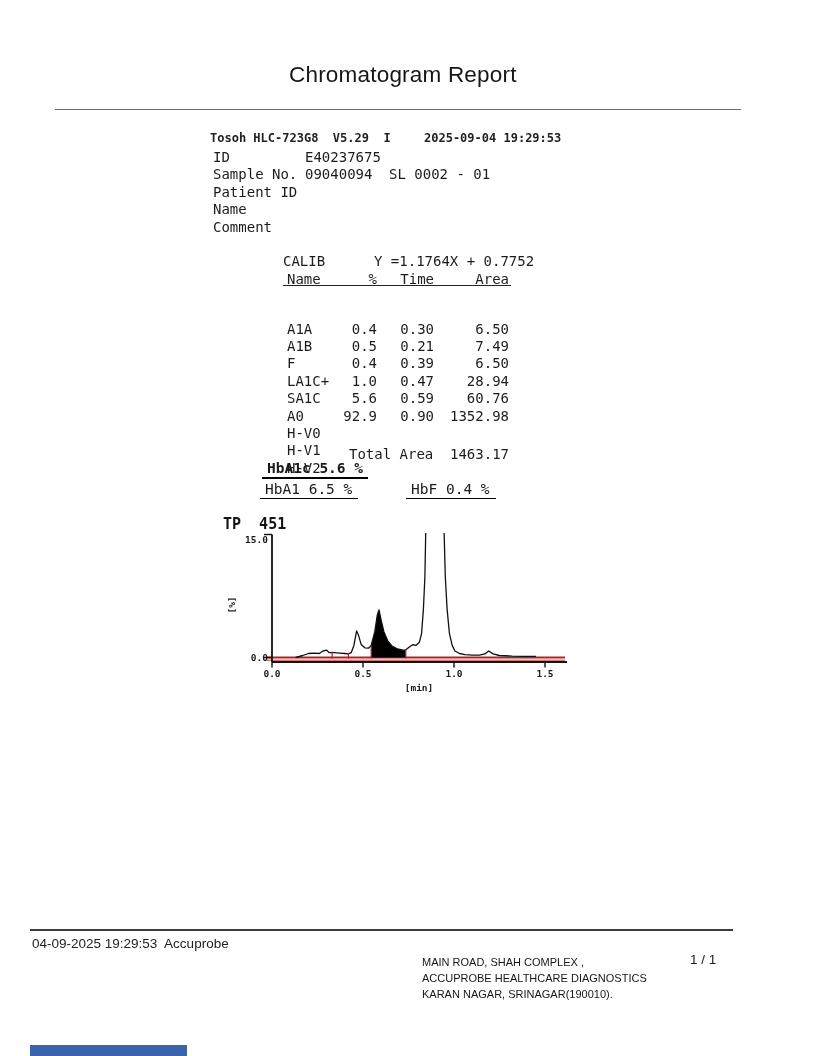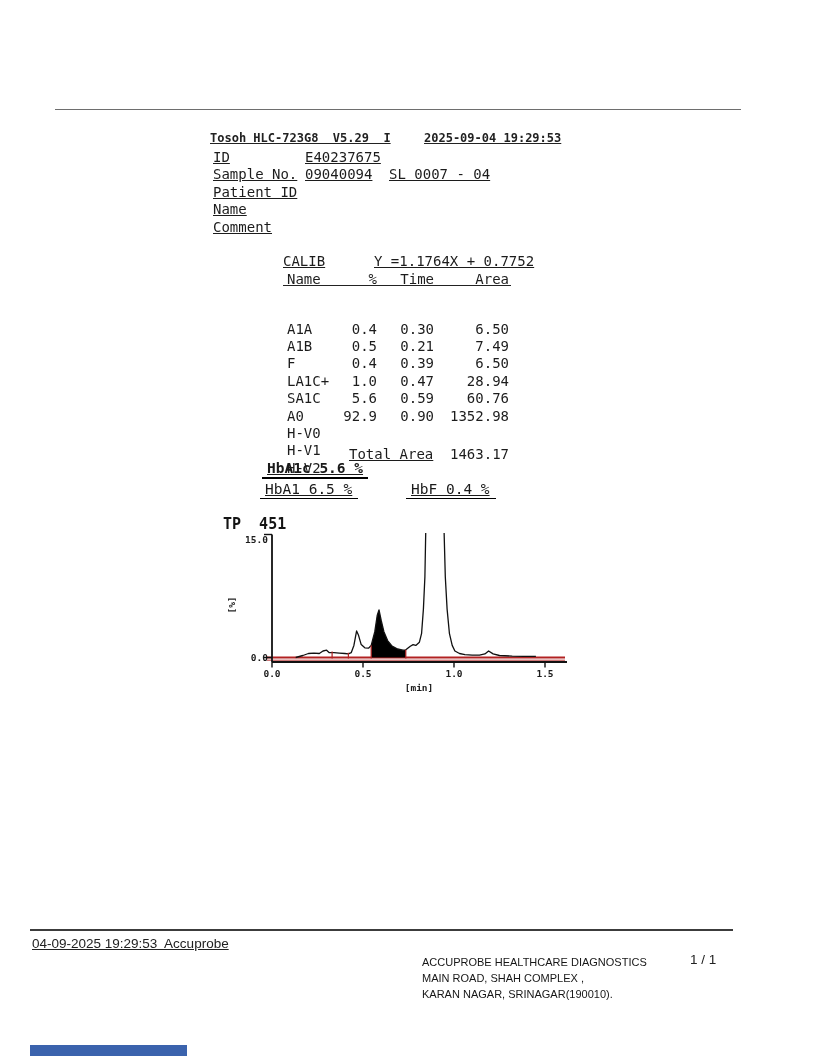--- a/index.html
+++ b/index.html
@@ -1,19 +1,19 @@
 <!DOCTYPE html>
 <html><head>
 <meta charset="utf-8">
 <style>
   html,body{margin:0;padding:0;background:#ffffff;}
   .page{position:relative;width:816px;height:1056px;background:#ffffff;overflow:hidden;
         font-family:"Liberation Sans",sans-serif;color:#1a1a1a;}
   .abs{position:absolute;}
-  .pre{white-space:pre;text-decoration:underline;}
+  .pre{white-space:pre;}
   .mono{font-family:"DejaVu Sans Mono",monospace;}
   .title{font-size:22.5px;color:#161616;letter-spacing:.2px;}
   .rule{position:absolute;background:#6e6e6e;height:1.6px;}
   .printer{font-size:12px;font-weight:bold;color:#222;}
   .body14{font-size:14px;color:#1c1c1c;line-height:17.4px;}
   .grid-cal{display:grid;grid-template-columns:55px 35px 57px 75px;line-height:17.4px;}
   .cell-r{text-align:right;}
   .calrule{position:absolute;background:#222;height:1.6px;}
   .res-bold{font-family:"DejaVu Sans Mono",monospace;font-size:14.5px;font-weight:bold;
             border-bottom:2.6px solid #000;padding:0 5px 1px 5px;display:inline-block;}
@@ -25,31 +25,32 @@
   .foot-left{font-size:13.5px;color:#222;}
   .foot-page{font-size:13.5px;color:#222;}
   .addr{font-size:11px;color:#161616;line-height:16px;}
   .accent-bar{position:absolute;}
 </style>
 </head>
 <body>
 
 <div class="page">
 
+  <div class="abs title" style="left:289px;top:62px;">Chromatogram Report</div>
   <div class="rule" style="left:55px;top:108.5px;width:686px;"></div>
 
   <div class="abs mono pre printer" style="left:210px;top:131px;">Tosoh HLC-723G8  V5.29  I</div>
   <div class="abs mono pre printer" style="left:424px;top:131px;">2025-09-04 19:29:53</div>
 
   <div class="abs mono pre body14" style="left:213px;top:149px;">ID</div>
   <div class="abs mono pre body14" style="left:305px;top:149px;">E40237675</div>
 
   <div class="abs mono pre body14" style="left:213px;top:166.4px;">Sample No.</div>
   <div class="abs mono pre body14" style="left:305px;top:166.4px;">09040094</div>
-  <div class="abs mono pre body14" style="left:389px;top:166.4px;">SL 0007 - 04</div>
+  <div class="abs mono pre body14" style="left:389px;top:166.4px;">SL 0002 - 01</div>
 
   <div class="abs mono pre body14" style="left:213px;top:183.8px;">Patient ID</div>
   <div class="abs mono pre body14" style="left:213px;top:201.2px;">Name</div>
   <div class="abs mono pre body14" style="left:213px;top:218.6px;">Comment</div>
 
   <div class="abs mono pre body14" style="left:283px;top:253px;">CALIB</div>
   <div class="abs mono pre body14" style="left:374px;top:253px;">Y =1.1764X + 0.7752</div>
 
   <div class="abs mono grid-cal body14" style="left:287px;top:270.5px;width:222px;">
     <span>Name</span>
@@ -162,19 +163,19 @@
         <line x1="330" y1="150" x2="330" y2="155.5" stroke="#111" stroke-width="1.4"></line>
         <text x="330" y="165" text-anchor="middle" class="ticklbl">1.5</text>
       </g>
   </svg>
 
   <div class="rule" style="left:30px;top:929px;width:703px;background:#3c3c3c;"></div>
   <div class="abs foot-left pre" style="left:32px;top:936px;">04-09-2025 19:29:53  Accuprobe</div>
   <div class="abs foot-page" style="left:690px;top:952px;">1 / 1</div>
 
   <div class="abs addr" style="left:422px;top:954px;">
+    <div>MAIN ROAD, SHAH COMPLEX ,</div>
     <div>ACCUPROBE HEALTHCARE DIAGNOSTICS</div>
-    <div>MAIN ROAD, SHAH COMPLEX ,</div>
     <div>KARAN NAGAR, SRINAGAR(190010).</div>
   </div>
 
   <div class="accent-bar" style="left: 30px; top: 1045px; width: 157px; height: 11px; background: rgb(59, 99, 173);"></div>
 </div>
 
 </body></html>

